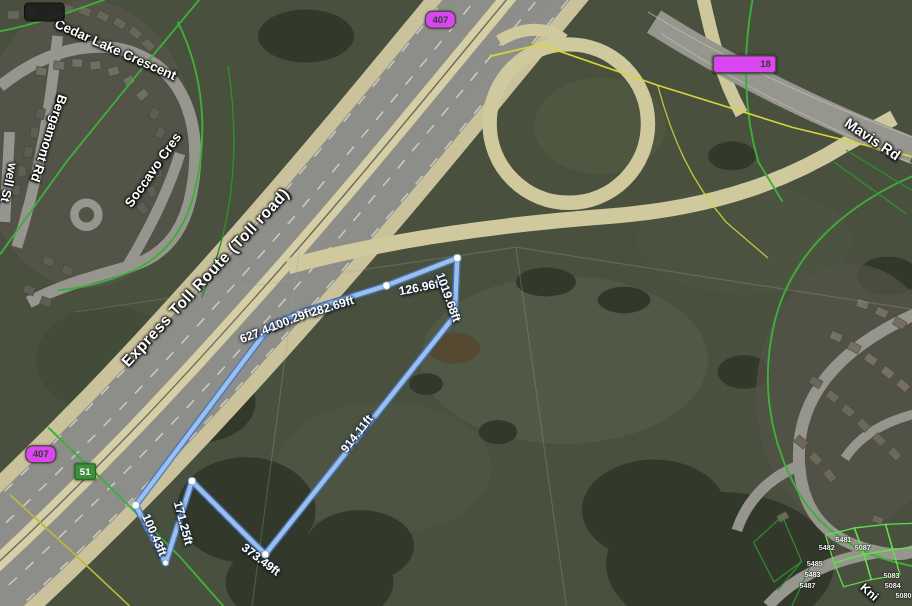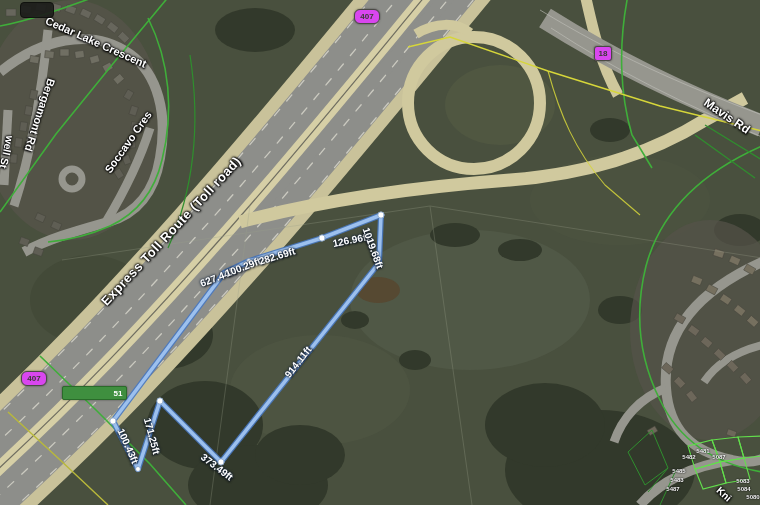--- a/index.html
+++ b/index.html
@@ -10,24 +10,24 @@
     text-shadow:0 0 2px #000,0 0 2px #000,0 0 3px #000,1px 1px 2px #000;
     transform-origin:center;pointer-events:none;}
   .street{font-size:11px;}
   .measure{font-size:10px;font-weight:bold;color:#fff;
     text-shadow:0 0 2px #1a2a40,0 0 3px #1a2a40,1px 1px 2px #000;}
   .parcelnum{font-size:6px;font-weight:bold;opacity:.95;
     text-shadow:0 0 1px #000,0 0 2px #000;}
   .shield{position:absolute;display:flex;align-items:center;justify-content:center;
     background:#d946ef;border:1px solid #4a4a44;border-radius:6px;
     color:#3a3a35;font-size:8px;font-weight:bold;box-shadow:0 0 2px rgba(0,0,0,.55);}
-  .shield.sq{border-radius:3px;}
+  .shield.sq{border-radius:3px;padding-left:35px;}
   .badge-green{position:absolute;display:flex;align-items:center;justify-content:center;
     background:#3f8f3f;border:1px solid #2a6b2a;border-radius:2px;color:#fff;
-    font-size:8px;font-weight:bold;box-shadow:0 0 2px rgba(0,0,0,.5);padding-left:47px;}
+    font-size:8px;font-weight:bold;box-shadow:0 0 2px rgba(0,0,0,.5);}
   .darkbadge{position:absolute;background:#1d1e1b;border:1px solid #0c0d0b;
     border-radius:4px;opacity:.92;}
 </style>
 </head>
 <body>
 
 <div id="stage">
 
 <svg width="760" height="505" viewBox="0 0 760 505">
 

